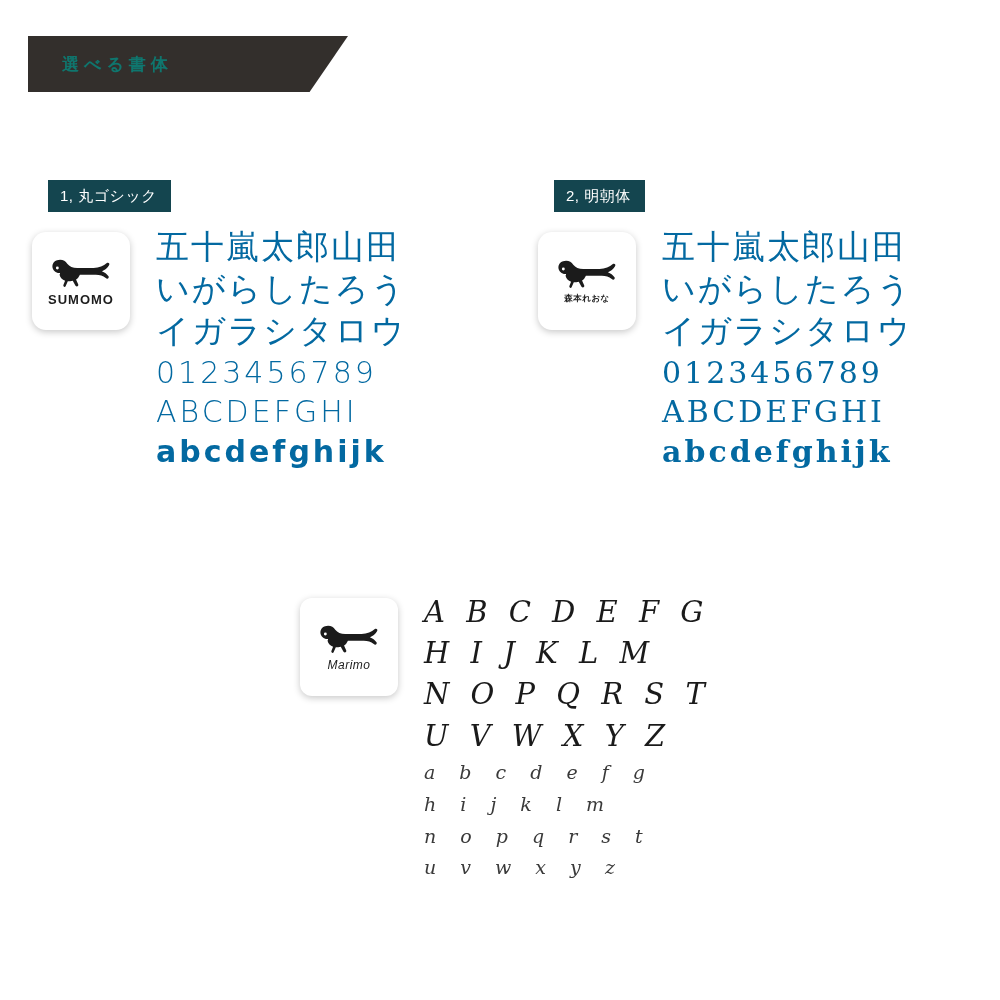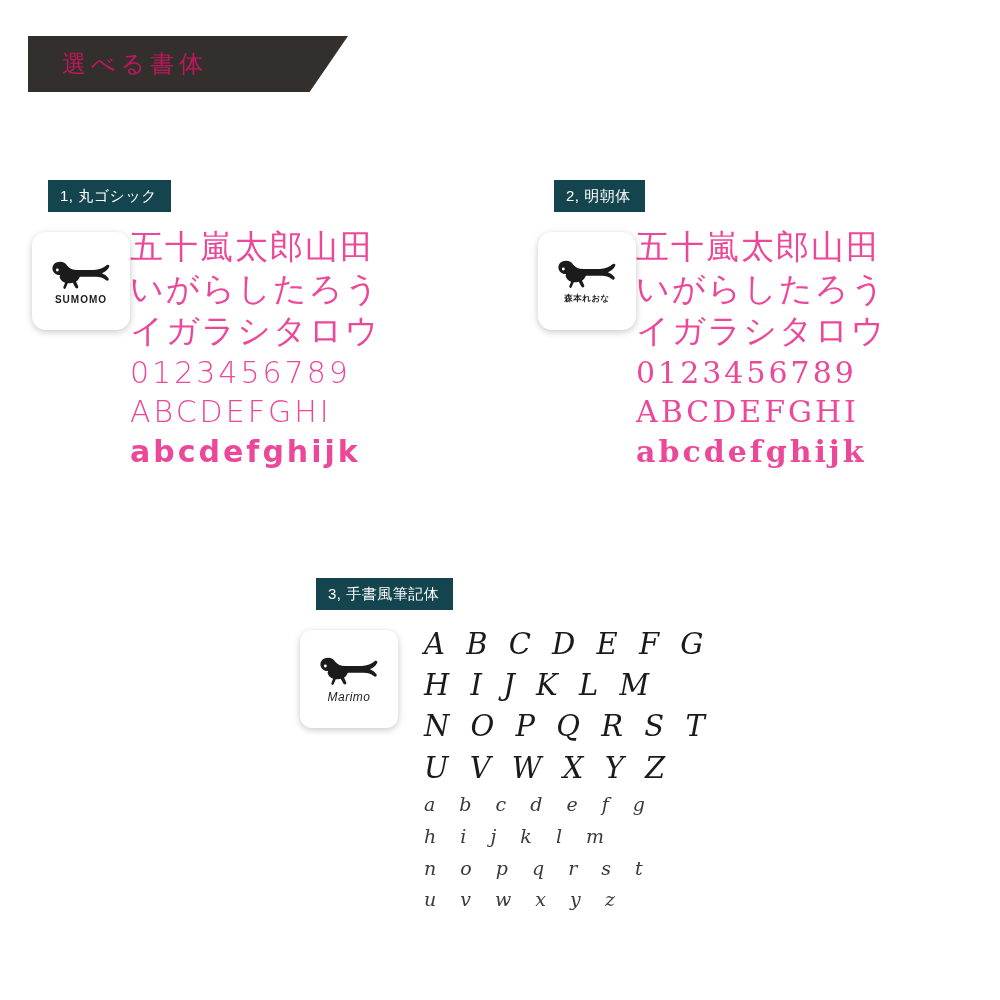--- a/index.html
+++ b/index.html
@@ -31,24 +31,24 @@
     height: 56px;
     background: #332f2c;
     
     clip-path: polygon(0 0, 100% 0, 88% 100%, 0 100%);
   }
   .header-title {
     position: absolute;
     top: 50%;
     left: 34px;
     transform: translateY(-50%);
-    color: #be185d;
-    font-size: 24px;
+    color: #0f766e;
+    font-size: 17px;
     letter-spacing: 5px;
-    font-weight: normal;
+    font-weight: bold;
     white-space: nowrap;
   }
 
   
   .label-tab {
     display: inline-block;
     background: #14454f;
     color: #ffffff;
     font-size: 15px;
     line-height: 1;
@@ -87,42 +87,43 @@
     flex-direction: column;
     align-items: center;
     justify-content: center;
   }
   .tile-lizard {
     width: 66px;
     height: 34px;
     display: block;
   }
   .tile-caption {
-    font-size: 10px;
+    font-size: 13px;
     letter-spacing: 1px;
     color: #1d1d1d;
     margin-top: 2px;
     font-weight: bold;
   }
   .tile-caption.jp {
     font-size: 8.5px;
     letter-spacing: 0.5px;
     font-weight: bold;
   }
   .tile-caption.script {
     font-size: 12px;
     letter-spacing: 0.5px;
     font-weight: normal;
     font-family: Liberation Sans, sans-serif;
     font-style: italic;
   }
 
   
   .samples {
-    color: #ec4899;
+    margin-left: 26px;
+    color: #0369a1;
   }
   .samples div { white-space: nowrap; }
 
   .gothic {
     font-family: "DejaVu Sans", sans-serif;
     font-weight: 300;
   }
   .mincho {
     font-family: "DejaVu Serif", "Liberation Serif", serif;
   }
@@ -218,21 +219,20 @@
       <div class="line-jp">いがらしたろう</div>
       <div class="line-jp">イガラシタロウ</div>
       <div class="line-num">0123456789</div>
       <div class="line-upper">ABCDEFGHI</div>
       <div class="line-lower">abcdefghijk</div>
     </div>
   </div>
 </div>
 
 <div class="block" style="top:578px; left:300px;">
-  <span class="label-tab">3, 手書風筆記体</span>
   <div class="block-body">
     <div class="tile small-radius">
       <div class="tile-inner">
         <svg class="tile-lizard" viewBox="0 0 120 60">
           <path fill="#1b1b1b" d="M18 30c-6-2-10-7-10-12 0-7 6-12 14-12 6 0 10 3 13 7 4 5 10 8 18 8h30c10 0 18-4 24-9 3-2 6 1 4 4-3 5-8 9-13 11 5 2 9 5 12 9 2 3-2 6-5 3-5-4-11-6-18-6H58c-2 4-4 7-7 9l4 9c1 3-3 5-5 2l-5-9c-3 1-6 1-9 1l-4 9c-1 3-5 1-4-2l3-8c-5-2-9-6-10-11 1-2 1-3 1-3z"></path>
           <circle cx="17" cy="21" r="2.6" fill="#ffffff"></circle>
         </svg>
         <div class="tile-caption script">Marimo</div>
       </div>
     </div>

